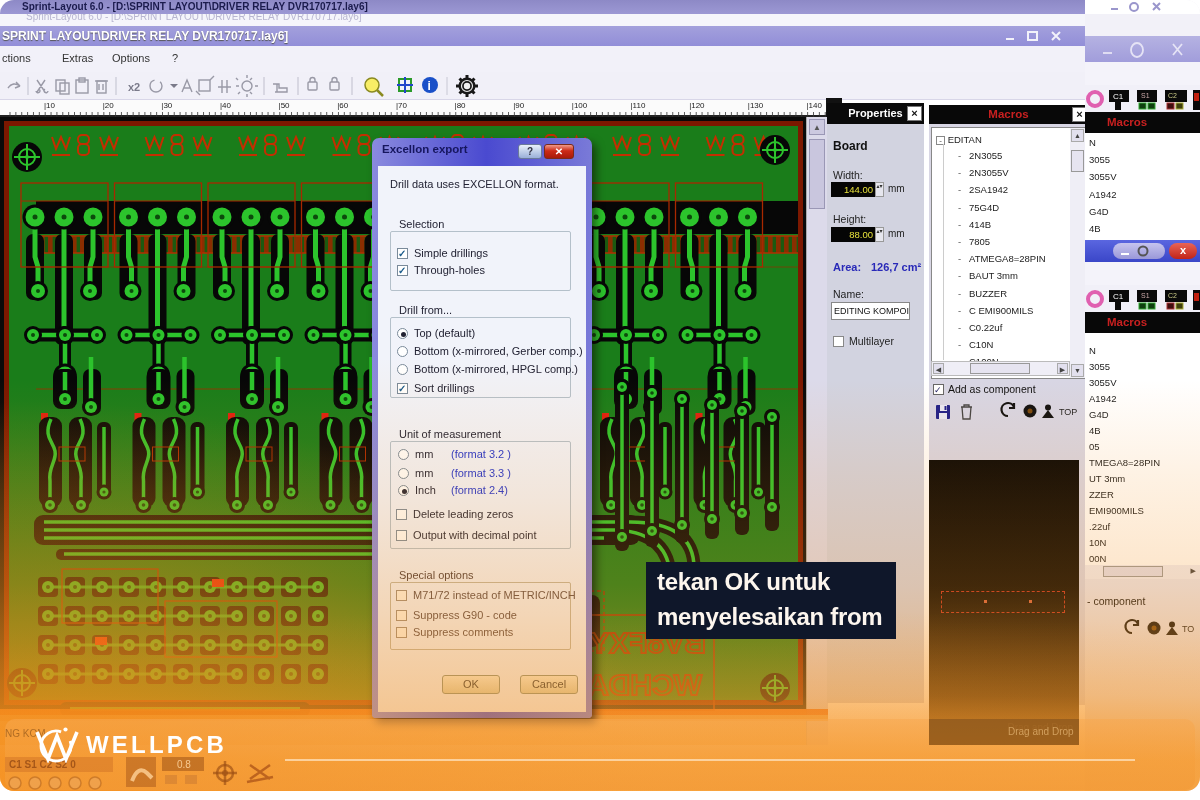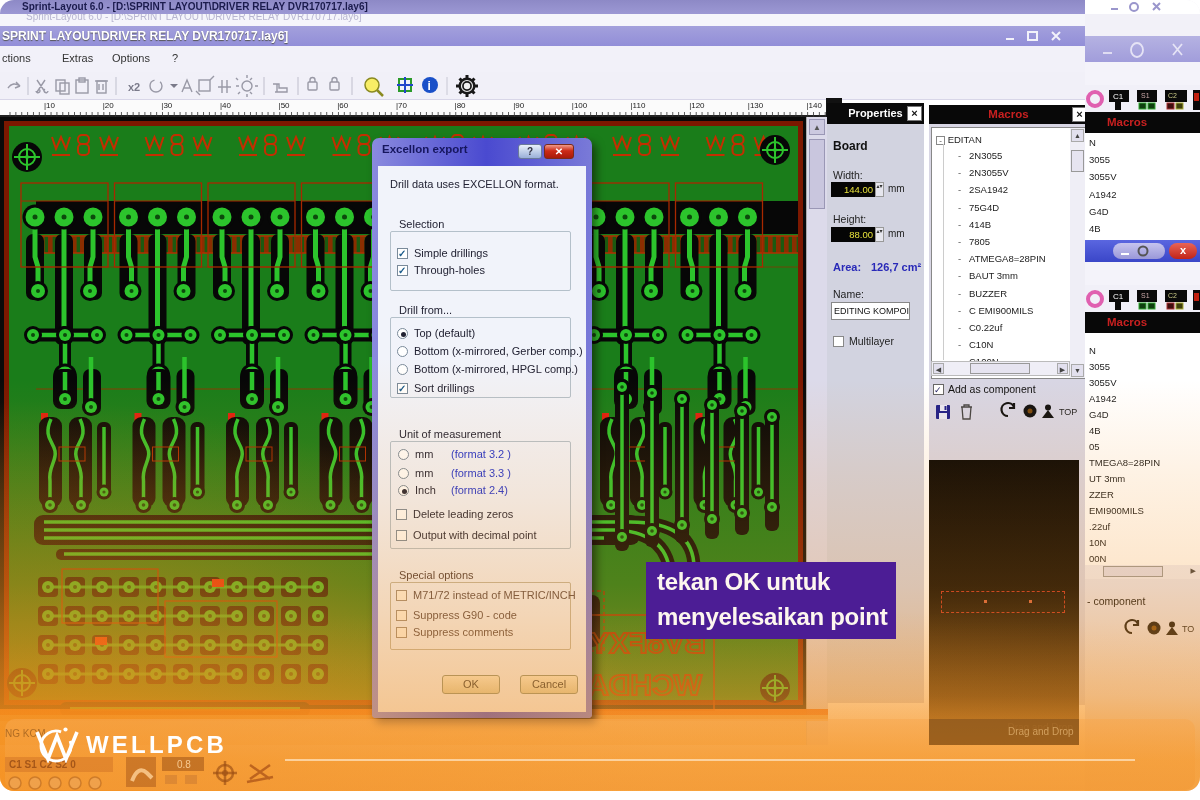--- a/index.html
+++ b/index.html
@@ -1411,23 +1411,23 @@
         <circle cx="220" cy="18" r="3" fill="rgba(155,78,20,0.65)" stroke="none"></circle>
         <path d="M220 6 v24 M208 18 h24" stroke="rgba(155,78,20,0.65)" stroke-width="2.5"></path>
         <path d="M245 10 l20 14 m0 -14 l-20 14 m-3 3 l26 -5" stroke="rgba(160,70,18,0.65)" stroke-width="2.5"></path>
       </g>
     </svg>
   </div>
 
   <div class="abs" style="z-index:45;left:929px;top:719px;width:150px;height:26px;background:rgba(95,52,8,0.55);"></div>
   <div class="abs" style="z-index:46;left:1008px;top:726px;font-size:10px;color:rgba(215,165,100,0.9);">Drag and Drop</div>
 
-  <div class="abs" style="z-index:50;left:646px;top:562px;width:250px;height:77px;background:#4c1d95;">
+  <div class="abs" style="z-index:50;left:646px;top:562px;width:250px;height:77px;background:#0f172a;">
     <div style="position:absolute;left:11px;top:6px;font-size:24px;letter-spacing:-0.3px;font-weight:bold;color:#fdf6ee;">tekan OK untuk</div>
-    <div style="position:absolute;left:11px;top:41px;font-size:24px;letter-spacing:-0.3px;font-weight:bold;color:#fdf6ee;">menyelesaikan point</div>
+    <div style="position:absolute;left:11px;top:41px;font-size:24px;letter-spacing:-0.3px;font-weight:bold;color:#fdf6ee;">menyelesaikan from</div>
   </div>
 
   <svg class="abs" style="z-index:60;left:34px;top:725px;" width="250" height="38">
     <g fill="none" stroke="#fff">
       <path d="M36.1 15.9 A15 15 0 1 1 27.1 6.9" stroke-width="2.8"></path>
       <path d="M3 7 l11 27 l9 -23 l9 23 l11 -27" stroke-width="3.6" stroke-linejoin="miter"></path>
       <circle cx="31.5" cy="4.5" r="2.1" fill="#fff" stroke="none"></circle>
     </g>
     <text x="52" y="28" font-size="24px" font-weight="bold" fill="#fff" letter-spacing="3.2">WELLPCB</text>
   </svg>

